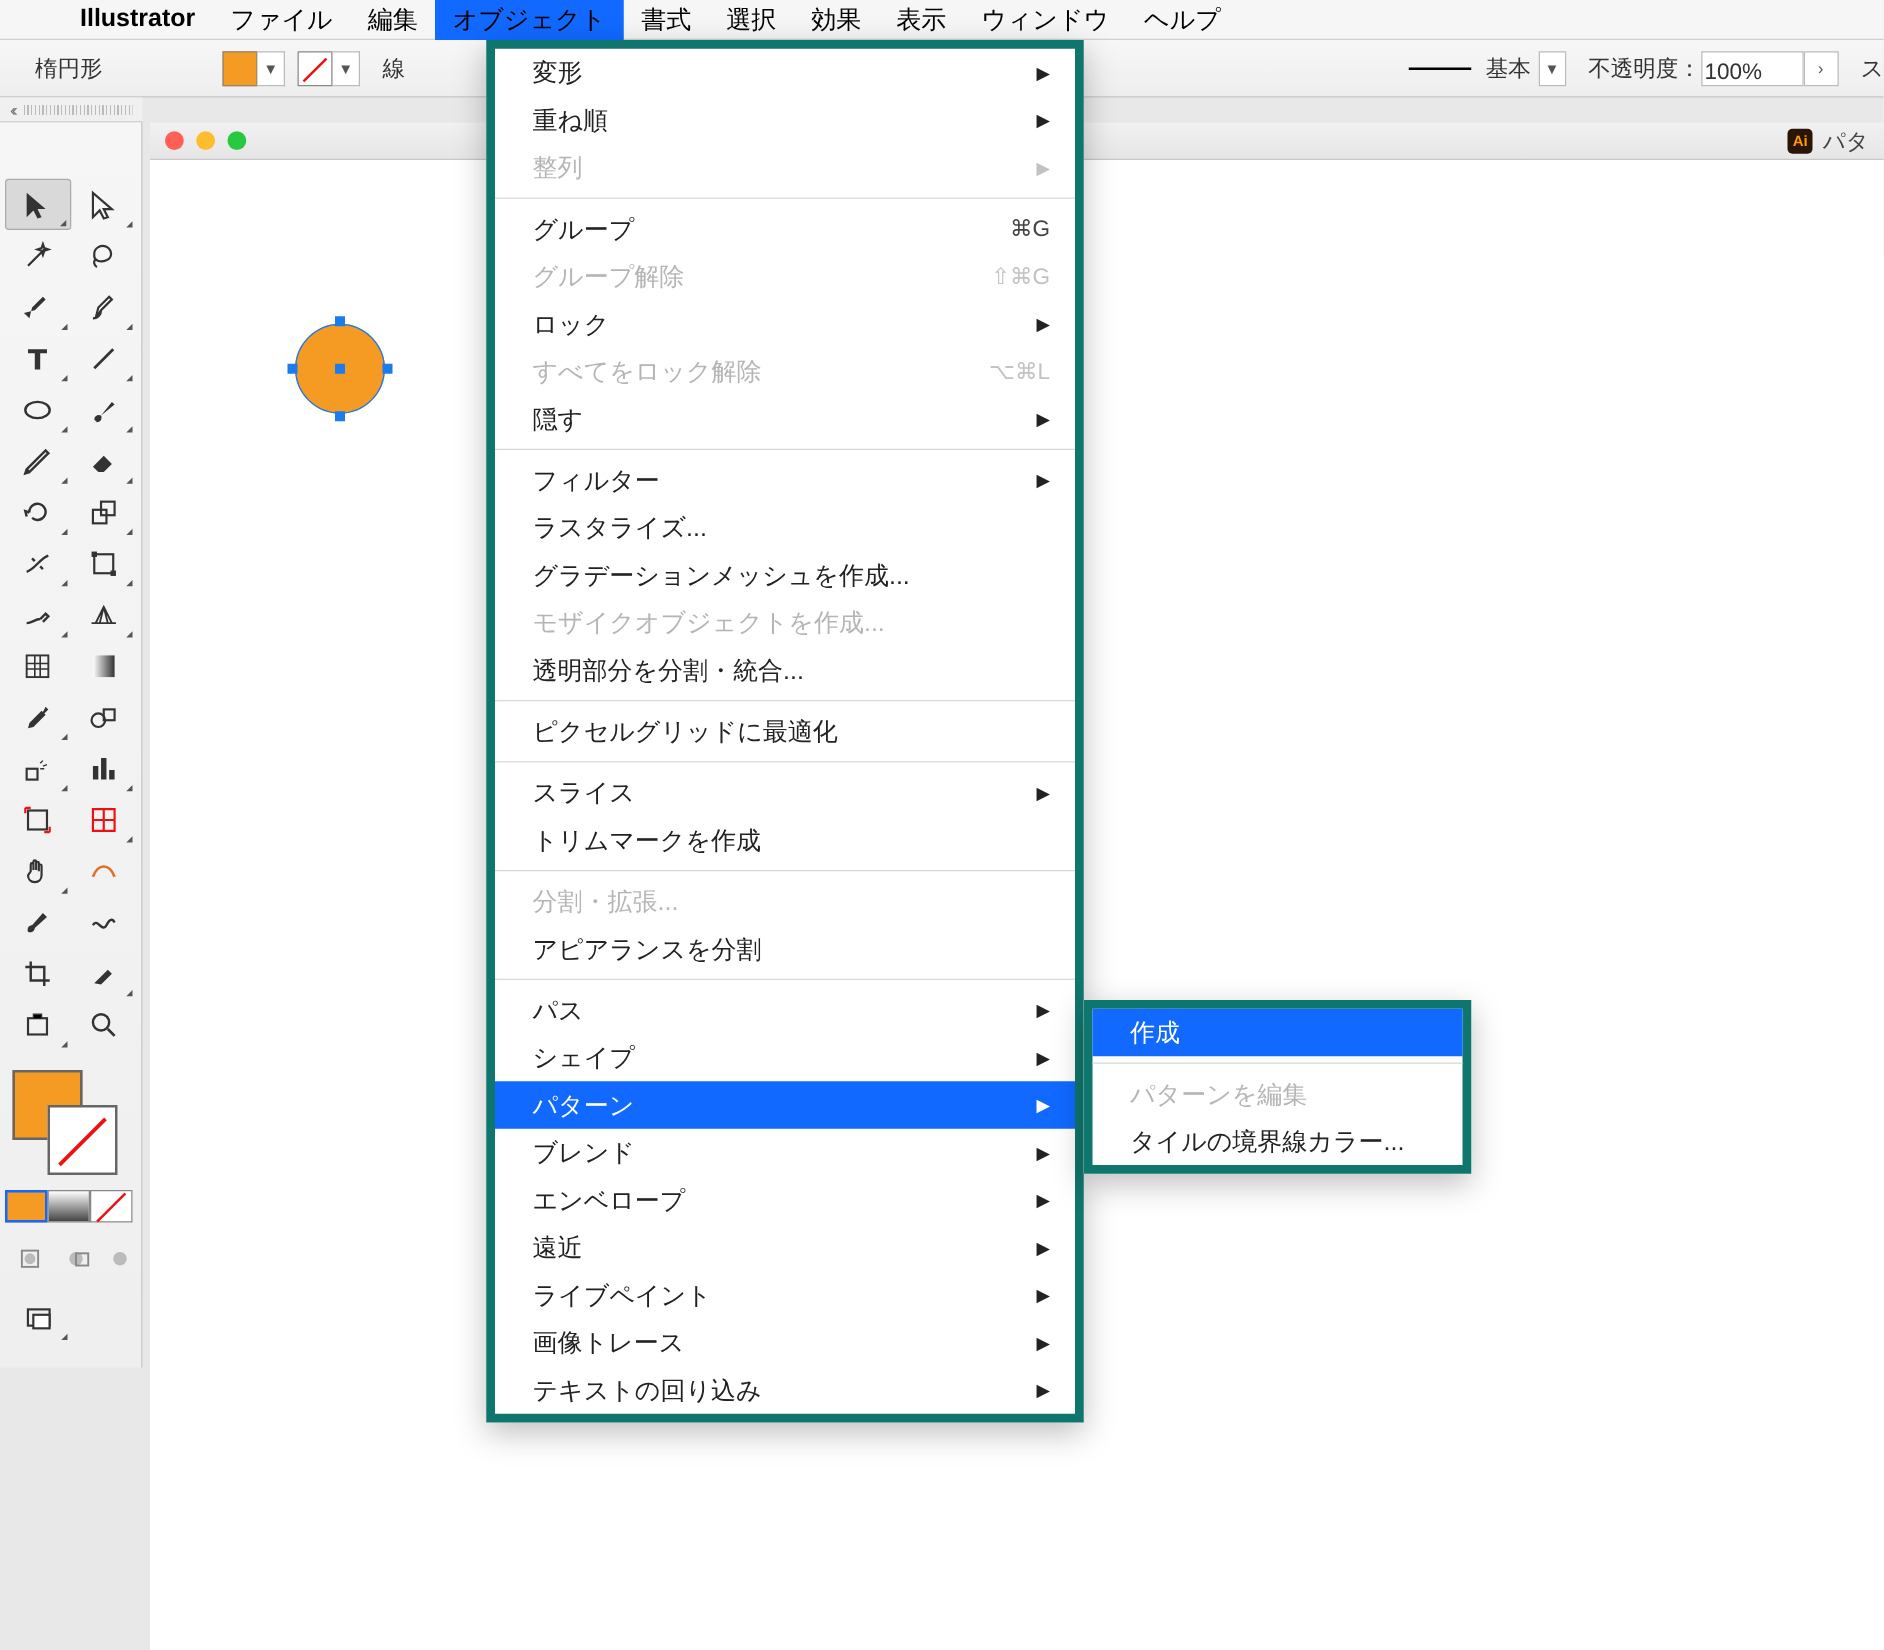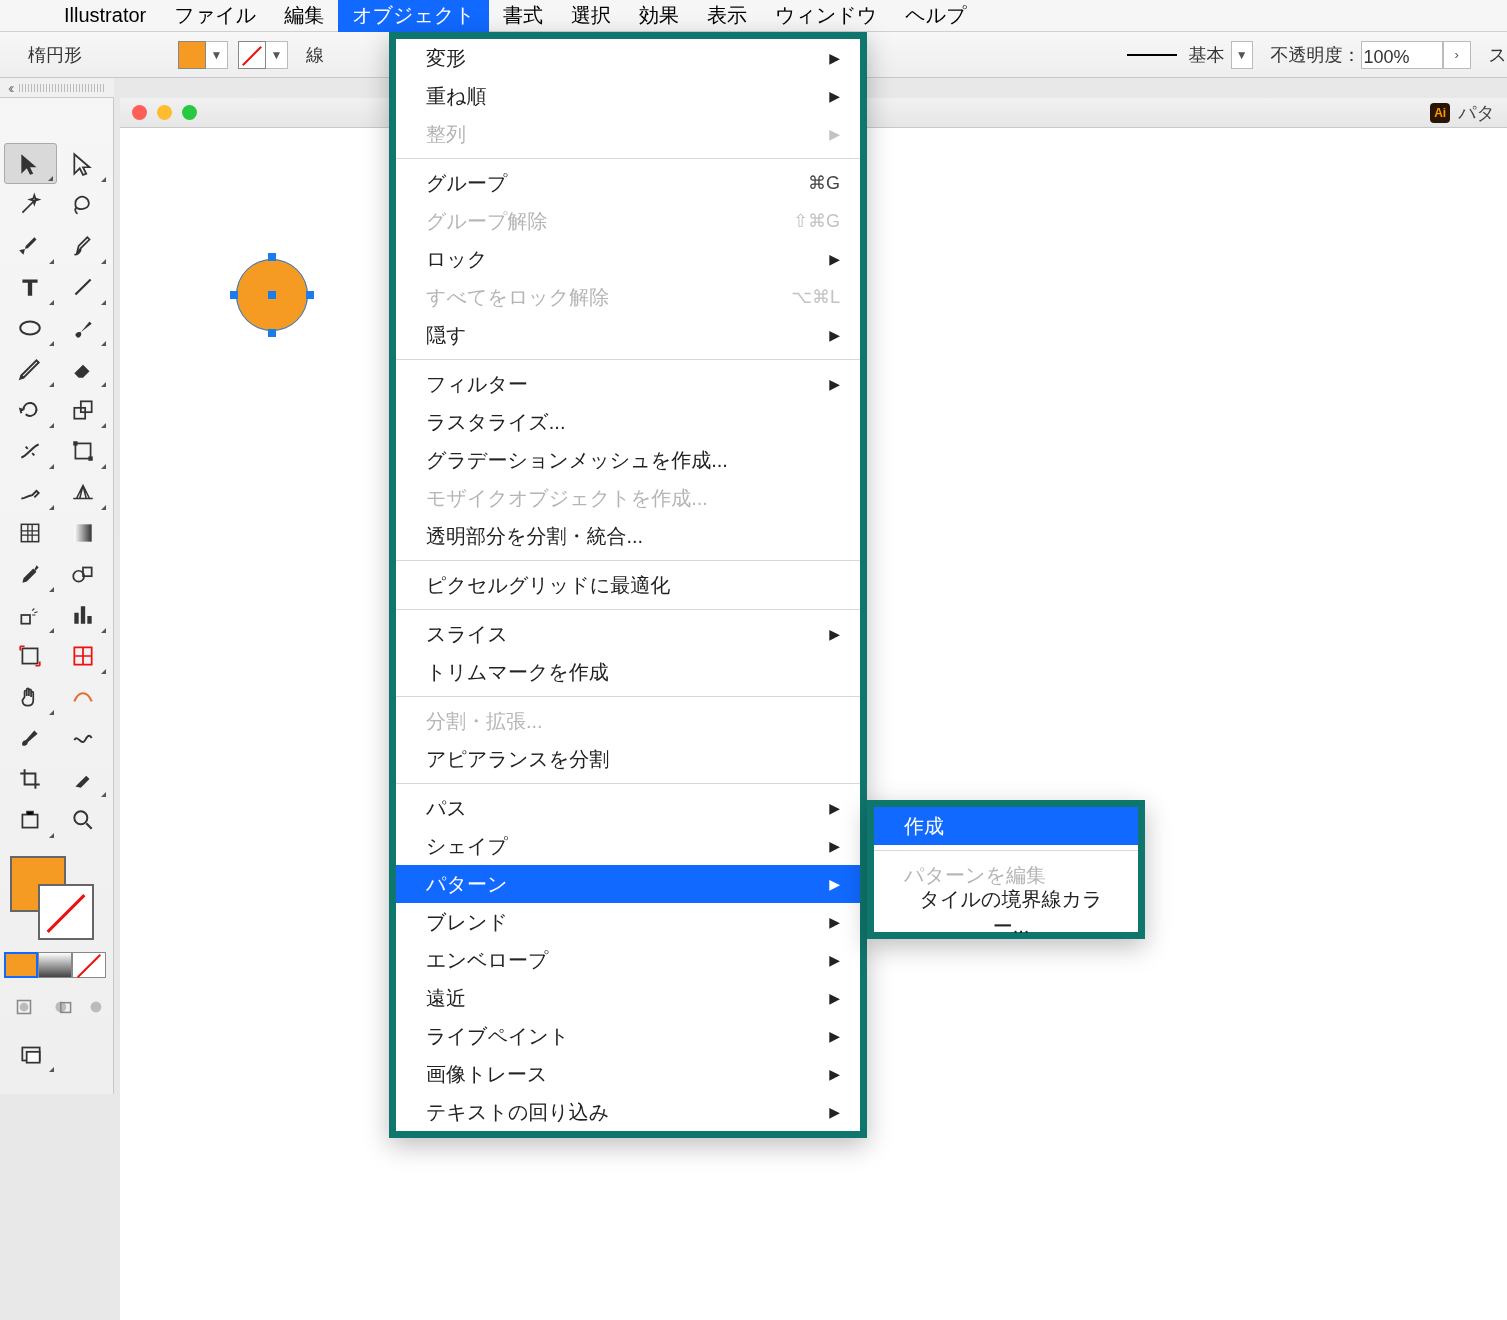--- a/index.html
+++ b/index.html
@@ -1,23 +1,23 @@
 <!DOCTYPE html>
 <html><head>
 <meta charset="utf-8">
 <style>
   * { margin: 0; padding: 0; box-sizing: border-box; font-family: -apple-system, "Hiragino Kaku Gothic ProN", "Hiragino Sans", sans-serif; user-select: none; }
   body { width: 1507px; height: 1320px; background: #e8e8e8; overflow: hidden; position: relative; }
 
   
   .menubar { height: 32px; display: flex; align-items: center; background: #f6f6f6; border-bottom: 1px solid #d0d0d0; font-size: 20px; }
   .menubar .apple { width: 50px; text-align: center; font-size: 22px; color: #333; }
-  .menubar .appname { font-weight: 400; padding: 0 14px; }
+  .menubar .appname { font-weight: 700; padding: 0 14px; }
   .menubar .menu { padding: 4px 14px; height: 32px; display: flex; align-items: center; }
-  .menubar .menu.active { background: #1169ff; color: #ffffff; }
+  .menubar .menu.active { background: #1169ff; color: #000000; }
 
   
   .controlbar { height: 46px; background: linear-gradient(#f7f7f7,#eeeeee); border-bottom: 1px solid #c8c8c8; display: flex; align-items: center; font-size: 18px; color: #333; }
   .controlbar .shape-label { padding-left: 28px; width: 178px; }
   .swatch-fill { width: 28px; height: 28px; background: #f59a22; border: 1px solid #888; }
   .dd { width: 22px; height: 28px; border: 1px solid #bbb; border-left: none; display:flex; align-items:center; justify-content:center; color:#555; font-size:12px; background:#fff; }
   .swatch-stroke { width: 28px; height: 28px; background: #fff; border:1px solid #888; position:relative; margin-left: 10px; }
   .swatch-stroke::after { content:""; position:absolute; left:0; right:0; top:50%; border-top:2px solid #e11; transform: rotate(-45deg); }
   .controlbar .lbl { margin-left: 18px; color:#333; }
   .controlbar .ruleline { width: 50px; border-top: 2px solid #000; margin: 0 6px; }
@@ -74,21 +74,21 @@
   .mi { display:flex; align-items:center; height:38px; padding-left:30px; padding-right:20px; position:relative; }
   .mi.disabled { color:#b5b5b5; }
   .mi .sc { margin-left:auto; color:#444; font-size:18px; }
   .mi.disabled .sc { color:#c2c2c2; }
   .mi .sub { margin-left:auto; color:#222; font-size:14px; }
   .mi.disabled .sub { color:#c2c2c2; }
   .mi.hl { background:#1169ff; color:#fff; }
   .mi.hl .sub { color:#fff; }
   .sep { height:1px; background:#d8d8d8; margin:5px 0; }
 
-  .sub-menu { left:867px; top:800px; width:278px; }
+  .sub-menu { left:867px; top:800px; width:310px; }
 </style>
 </head>
 <body>
 
 <div class="menubar">
   <div class="apple"></div>
   <div class="appname">Illustrator</div>
   <div class="menu">ファイル</div>
   <div class="menu">編集</div>
   <div class="menu active">オブジェクト</div>

